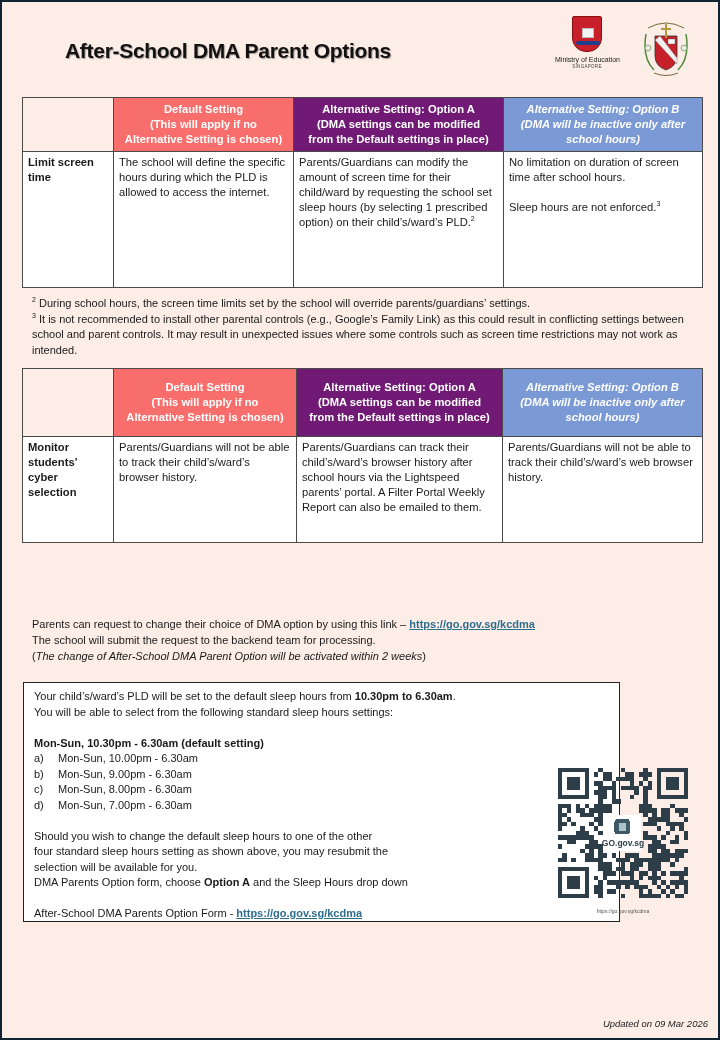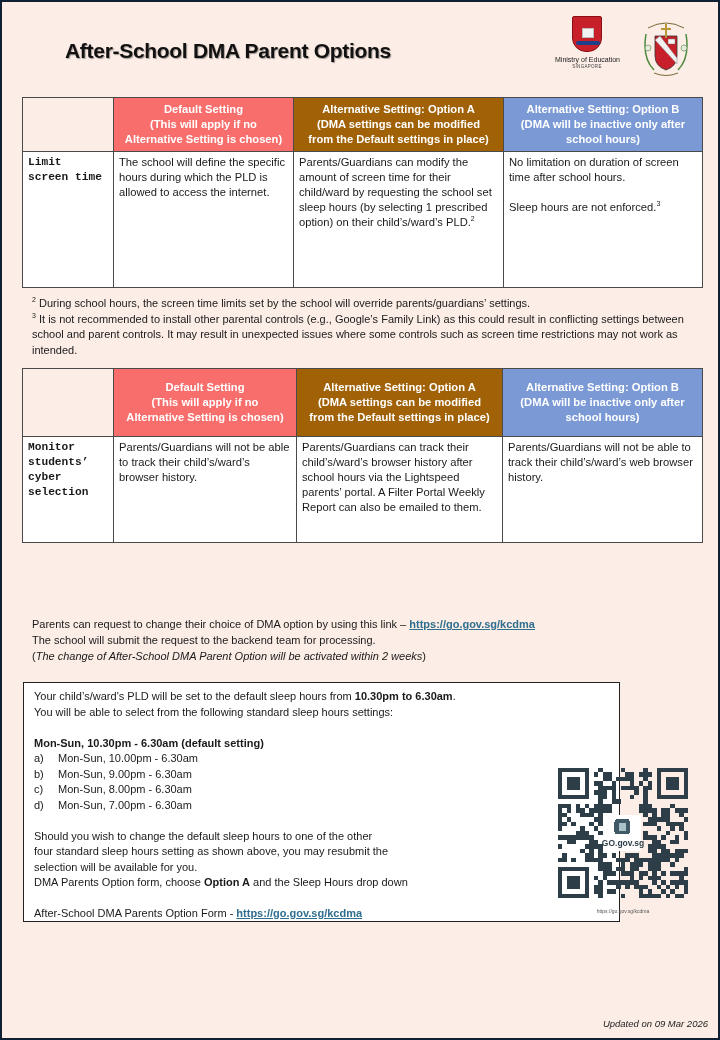--- a/index.html
+++ b/index.html
@@ -39,25 +39,25 @@
   }
   table.grid td, table.grid th {
     border: 1px solid #4a4a4a; vertical-align: top; padding: 3px 5px;
   }
   table.grid th {
     color: #fff; font-weight: bold; vertical-align: middle;
     padding: 4px 9px;
   }
   th.h-blank { background: #fcede6; }
   th.h-default { background: #f86e6c; }
-  th.h-optA { background: #a16207; }
-  th.h-optB { background: #7a99d5; }
+  th.h-optA { background: #701a75; }
+  th.h-optB { background: #7a99d5; font-style: italic; }
   td.rowlabel { font-weight: bold; padding-top: 8px; }
   td.cell { background: #fff; }
-  td.rowlabel { background: #fff; font-family: Liberation Mono, monospace; }
+  td.rowlabel { background: #fff; }
   td.mark { text-align: center; vertical-align: middle; font-weight: bold; font-size: 13px; background: #fff; }
   sup { font-size: 7px; line-height: 0; }
 
   .t1 { top: 95px; width: 680px; }
   .t1 .r-head { height: 53px; }
   .t1 .r-body { height: 136px; }
   .t2 { top: 366px; width: 680px; }
   .t2 .r-head { height: 68px; }
   .t2 .r-body { height: 106px; }
   .t2 .r-body2 { height: 60px; }

